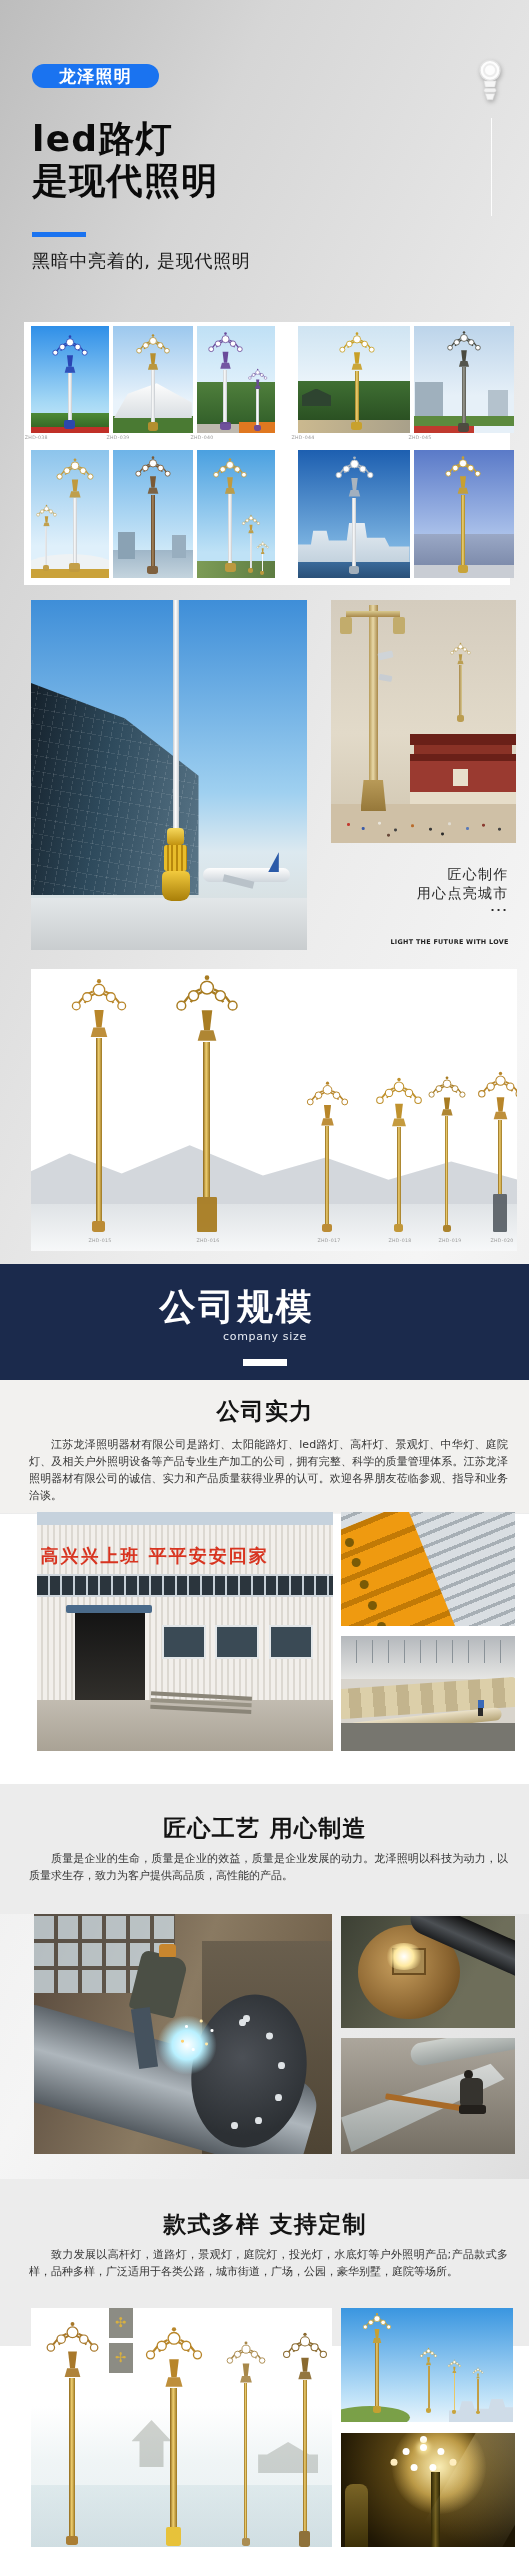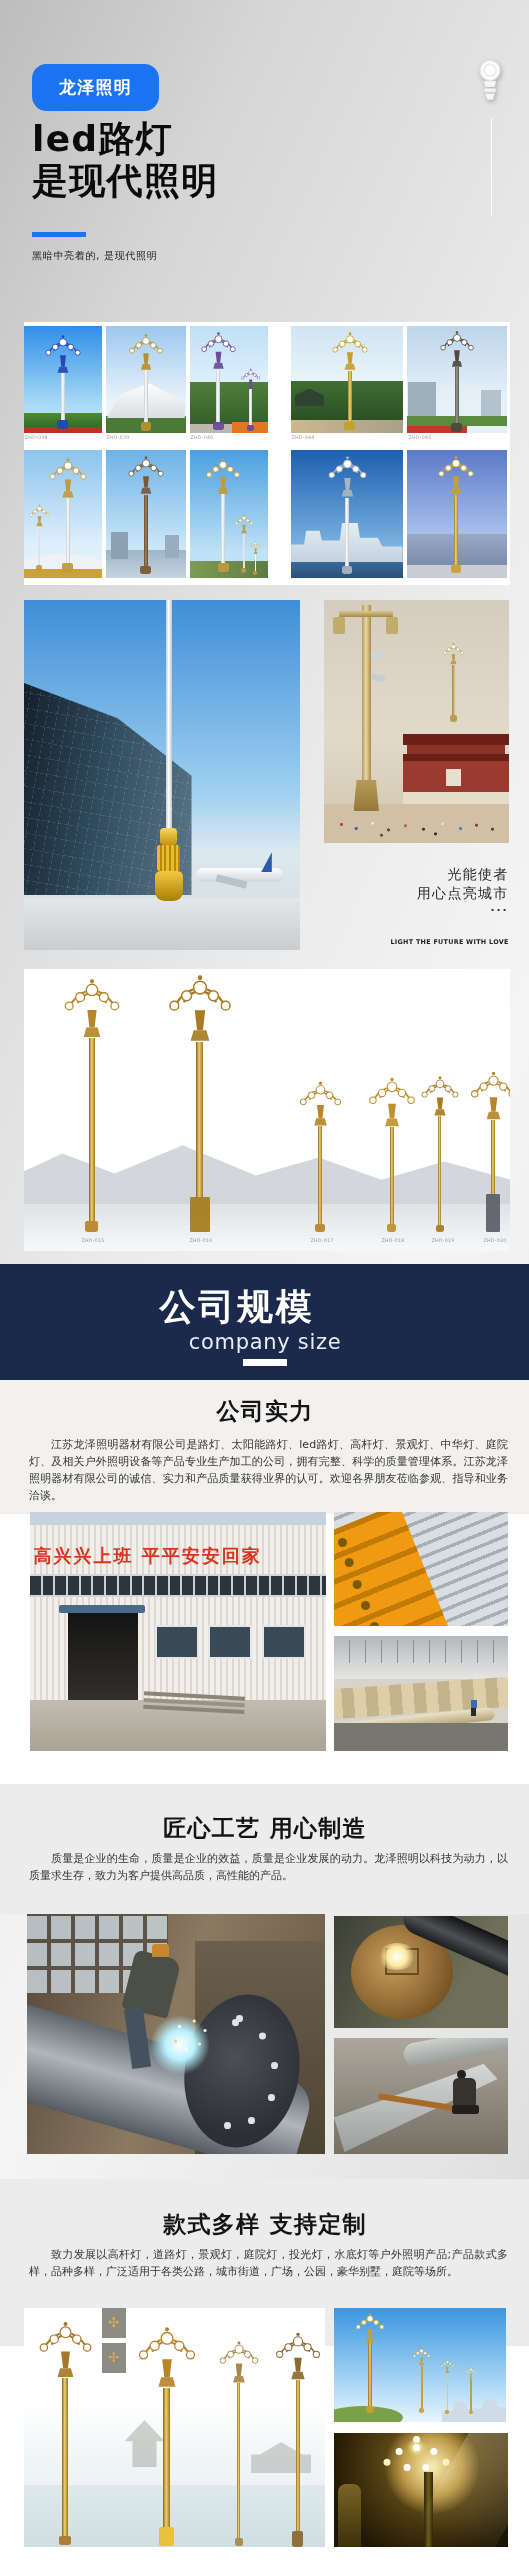--- a/index.html
+++ b/index.html
@@ -1,43 +1,43 @@
 <!DOCTYPE html>
 <html style="font-size:10.7px"><head>
 <meta charset="utf-8">
 <style>
   html,body{margin:0;padding:0;background:#fff;}
   .page{position:relative;width:530px;height:2576px;overflow:hidden;
         font-family:"DejaVu Sans","Liberation Sans",sans-serif;
         background:linear-gradient(115deg,#bdbdbd 0%,#d6d6d6 16%,#ececec 42%,#f5f5f5 58%,#e4e4e4 84%,#d2d2d2 100%);}
   .abs{position:absolute;}
-  .photo{position:absolute;overflow:hidden;}
+  .photo{position:absolute;overflow:hidden;margin-left:7px;}
   
-  .badge{left:32px;top:64px;width:127px;height:47px;border-radius:14.7px;background:#1a73f0;
+  .badge{left:32px;top:64px;width:127px;height:24px;border-radius:14.7px;background:#1a73f0;
          color:#fff;font-size:17px;font-weight:700;display:flex;align-items:center;justify-content:center;letter-spacing:1.3px;}
   .bulb{left:476px;top:59px;width:28px;height:44px;filter:drop-shadow(1.3px 2px 2px rgba(0,0,0,.25));}
   .vline{left:491px;top:118px;width:0.7px;height:98px;background:rgba(255,255,255,.9);}
   .title{left:32px;top:118px;font-size:36px;line-height:42px;font-weight:900;color:#0b0b0b;letter-spacing:1.3px;}
   .dash-blue{left:32px;top:232px;width:54px;height:4.7px;background:#1a73f0;}
-  .subtitle{left:32px;top:249px;font-size:10px;color:#1b1b1b;letter-spacing:0.7px;}
+  .subtitle{left:32px;top:249px;font-size:18px;color:#1b1b1b;letter-spacing:0.7px;}
   
   .grid-panel{left:23.5px;top:322px;width:486px;height:263px;background:#fff;}
   .code{position:absolute;font-size:4.7px;color:#9a9a9a;letter-spacing:0.3px;}
   
   .lamp{position:absolute;display:flex;flex-direction:column;align-items:center;}
   .lamp svg.crown{width:100%;flex:0 0 auto;}
   .lamp .pole{width:4px;flex:1 1 auto;background:linear-gradient(90deg,#c8cdd2,#fdfdfd 45%,#c2c7cc);}
   .lamp.goldpole .pole{background:linear-gradient(90deg,#8a6418,#f0d070 45%,#9a7420);}
   .lamp .lbase{flex:0 0 auto;width:10.7px;height:8.7px;background:currentColor;border-radius:2px 2px 2.7px 2.7px;opacity:.95;}
   
   .slogan{right:21.4px;text-align:right;color:#2a2a2a;}
   
   .navy{left:0;top:1264px;width:530px;height:116px;background:#1b2a4c;}
   .navy-title{left:0;top:1283px;width:474px;text-align:center;color:#fff;font-size:36px;font-weight:700;letter-spacing:2.7px;}
-  .navy-sub{left:0;top:1330px;width:530px;text-align:center;color:#e9edf5;font-size:21px;letter-spacing:0.7px;}
+  .navy-sub{left:0;top:1330px;width:530px;text-align:center;color:#e9edf5;font-size:11px;letter-spacing:0.7px;}
   .navy-dash{left:50%;top:1359px;width:44px;height:7.4px;margin-left:-22px;background:#fff;}
   .sec-h{width:530px;left:0;text-align:center;font-size:23px;font-weight:800;color:#141414;letter-spacing:1.3px;}
   .sec-p{left:29px;width:479px;font-size:11px;line-height:17px;color:#333;text-align:justify;text-indent:2em;}
   .band{left:0;width:530px;position:absolute;}
   
   .now{white-space:nowrap;}
 </style>
 </head>
 <body>
 
@@ -279,21 +279,21 @@
       <div class="lamp" style="left:0;top:0;width:23px;height:80px;color:#b89a4a;">
         <svg class="crown" viewBox="0 0 120 118">
             <use href="#sym-lamp"></use>
           </svg>
         <div class="pole" style="width:2.7px;background:linear-gradient(90deg,#a8884a,#d8c88e);"></div>
         <div class="lbase" style="width:6.7px;height:6.7px;"></div>
       </div>
     </div>
   </div>
 
-  <div class="abs slogan" style="top:866px;font-size:14px;letter-spacing:1.3px;">光能使者</div>
+  <div class="abs slogan" style="top:866px;font-size:14px;letter-spacing:1.3px;">匠心制作</div>
   <div class="abs slogan" style="top:885px;font-size:14px;letter-spacing:1.3px;">用心点亮城市</div>
   <div class="abs slogan" style="top:901px;font-size:10.7px;letter-spacing:2px;font-weight:700;">...</div>
   <div class="abs slogan now" style="top:938px;font-size:6.4px;font-weight:700;color:#222;letter-spacing:0.3px;">LIGHT THE FUTURE WITH LOVE</div>
 
   <div class="photo" style="left:23.5px;top:969px;width:486px;height:282px;background:#fff;">
     <div class="abs" style="left:-13.4px;bottom:35px;width:523px;height:101px;background:#c4cad0;opacity:.75;clip-path:polygon(0 100%,0 62%,10% 38%,20% 58%,33% 30%,47% 60%,59% 42%,71% 64%,83% 46%,100% 70%,100% 100%);"></div>
     <div class="abs" style="left:0;bottom:0;width:100%;height:47px;background:linear-gradient(#dfe3e6,#f7f8f9);"></div>
 
     <div class="lamp goldpole" style="left:37px;top:8px;width:62px;height:255px;color:#b8862a;">
       <svg class="crown" viewBox="0 0 120 118">

